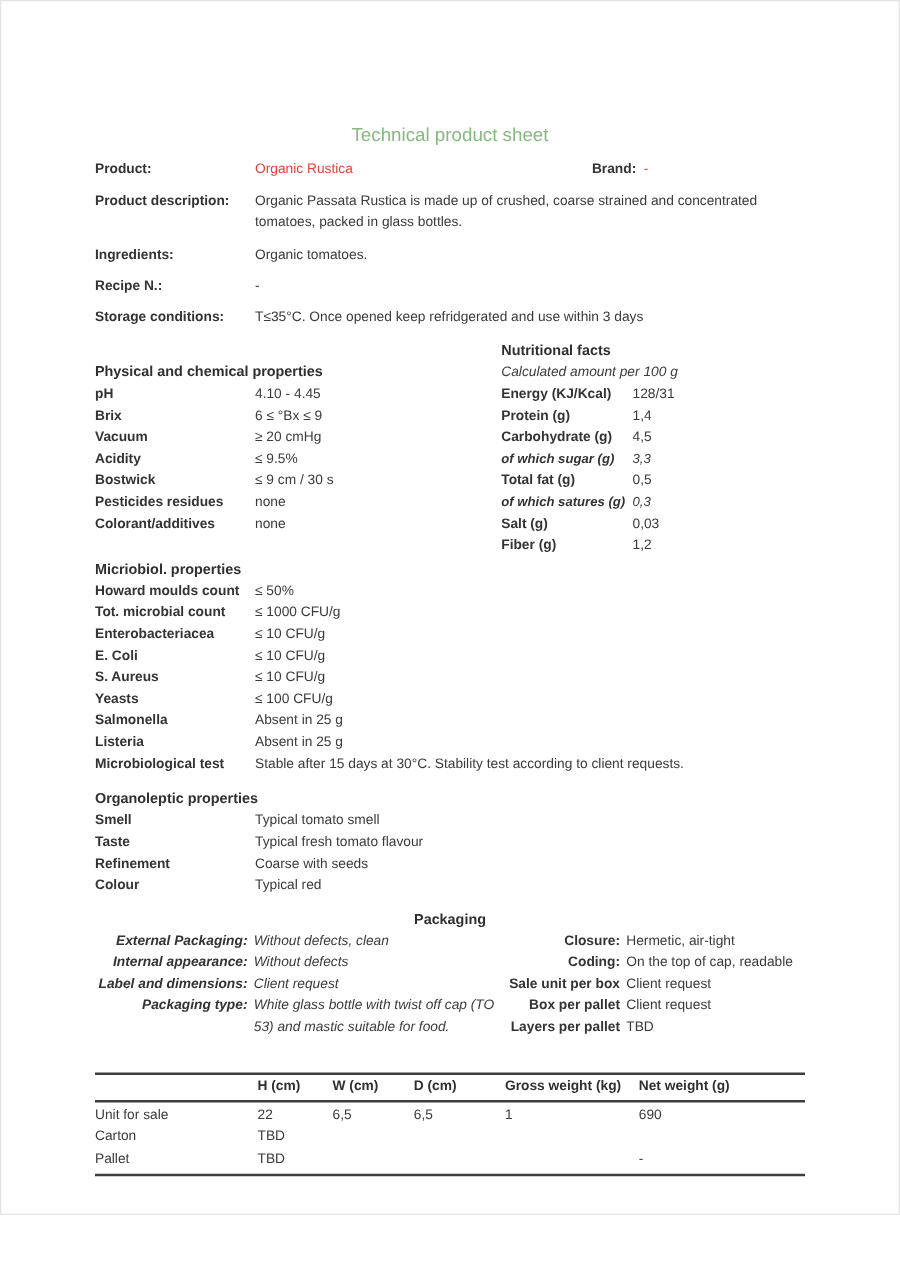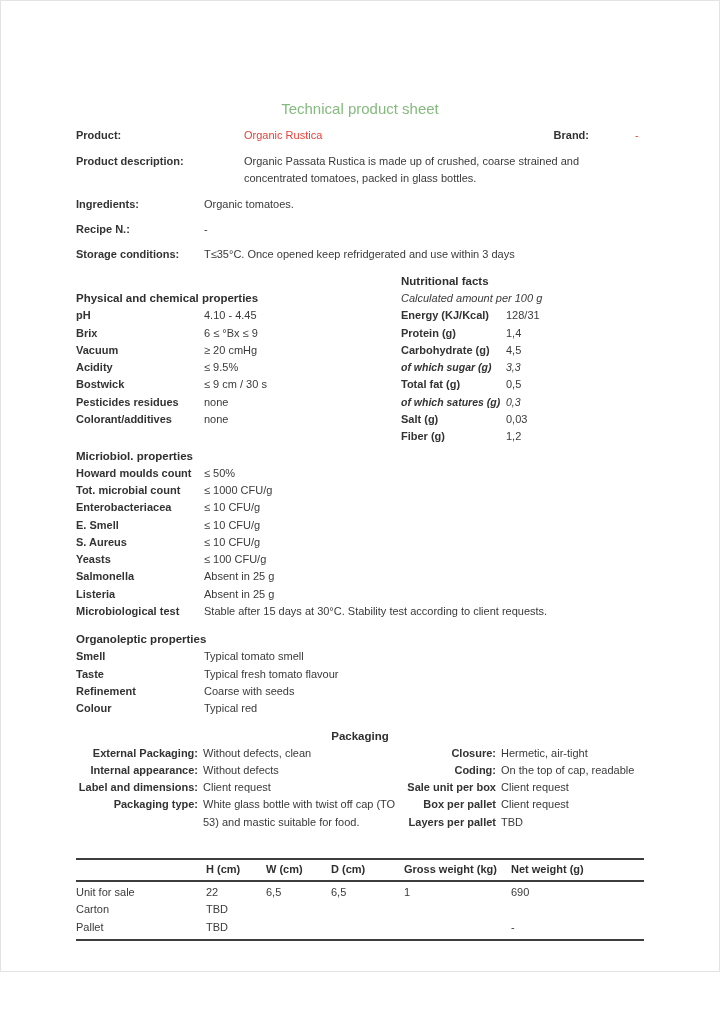--- a/index.html
+++ b/index.html
@@ -13,21 +13,21 @@
 
   .doc-title { text-align:center; font-size:15px; line-height:18px; font-weight:400; color:#85ba7e; margin-bottom:9px; }
 
   .row { display:flex; line-height:17px; }
   .lab { flex:0 0 128px; font-weight:700; color:#333; }
   .val { flex:1 1 auto; }
   .val-mid { flex:0 0 249px; }
   .rlab { flex:0 0 56px; text-align:right; font-weight:700; color:#333; white-space:nowrap; }
   .rval { padding-left:6px; }
   .red { color:#e2423b; }
-  .gap { margin-bottom:9px;gap:40px; }
+  .gap { margin-bottom:9px; }
   .gap-s { margin-bottom:8px; }
 
   .sec-head { font-size:11.5px; font-weight:700; color:#2f2f2f; line-height:17px; }
 
   .twocol { display:flex; align-items:center; margin-top:10px; }
   .col-left { flex:0 0 325px; }
   .col-right { flex:1 1 auto; }
 
   .prow { display:flex; line-height:17.3px; }
   .plab { flex:0 0 128px; font-weight:700; color:#333; }
@@ -35,21 +35,21 @@
   .nut .plab { flex:0 0 105px; }
   .it { font-style:italic; font-size:10.5px; }
   .subhead { font-style:italic; line-height:17.3px; }
 
   .sec { margin-top:10px; }
   .sec-micro { margin-top:2px; }
   .sec-org { margin-top:11px; }
 
   .pk-head { text-align:center; font-size:11.5px; font-weight:700; color:#2f2f2f; line-height:17px; margin-top:10px; }
   .pk-cols { display:flex; align-items:flex-start; }
-  .pk-left { flex:0 0 325px; }
+  .pk-left { flex:0 0 325px;font-style:italic; }
   .pk-left .plab { flex:0 0 127px; text-align:right; padding-right:5px; }
   .pk-left .pval { flex:0 0 195px; }
   .pk-right { flex:1 1 auto; }
   .pk-right .plab { flex:0 0 100px; text-align:right; padding-right:5px; }
 
   .dtable { margin-top:27px; border-top:2px solid #3d3d3d; border-bottom:2px solid #3d3d3d; }
   .hrow, .drow { display:grid; grid-template-columns:130px 60px 65px 73px 107px 1fr; }
   .hrow { font-weight:700; color:#2f2f2f; padding:2px 0 3px 0; border-bottom:2px solid #3d3d3d; line-height:15px; }
   .dbody { padding:2px 0 3px 0; }
   .drow { line-height:17.3px; }
@@ -194,21 +194,21 @@
             <span class="plab">Tot. microbial count</span>
             <span class="pval">≤ 1000 CFU/g</span>
           </div>
 
           <div class="prow">
             <span class="plab">Enterobacteriacea</span>
             <span class="pval">≤ 10 CFU/g</span>
           </div>
 
           <div class="prow">
-            <span class="plab">E. Smell</span>
+            <span class="plab">E. Coli</span>
             <span class="pval">≤ 10 CFU/g</span>
           </div>
 
           <div class="prow">
             <span class="plab">S. Aureus</span>
             <span class="pval">≤ 10 CFU/g</span>
           </div>
 
           <div class="prow">
             <span class="plab">Yeasts</span>

